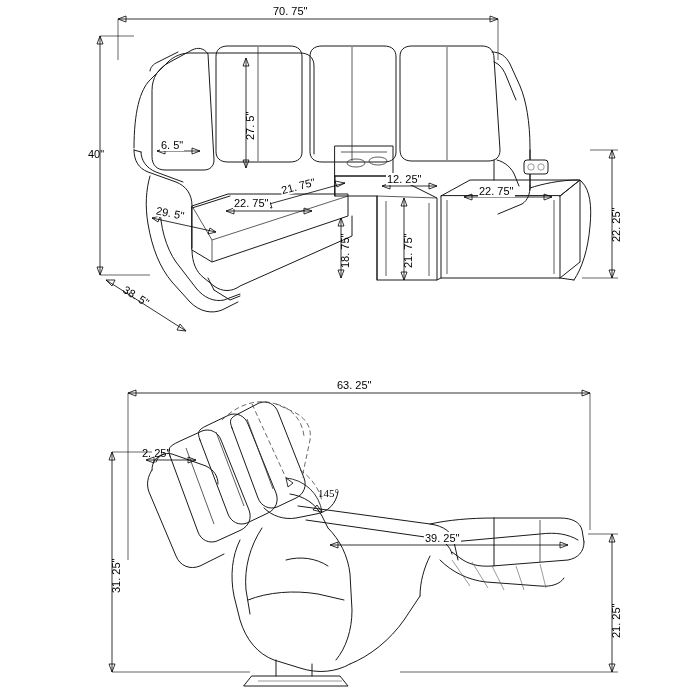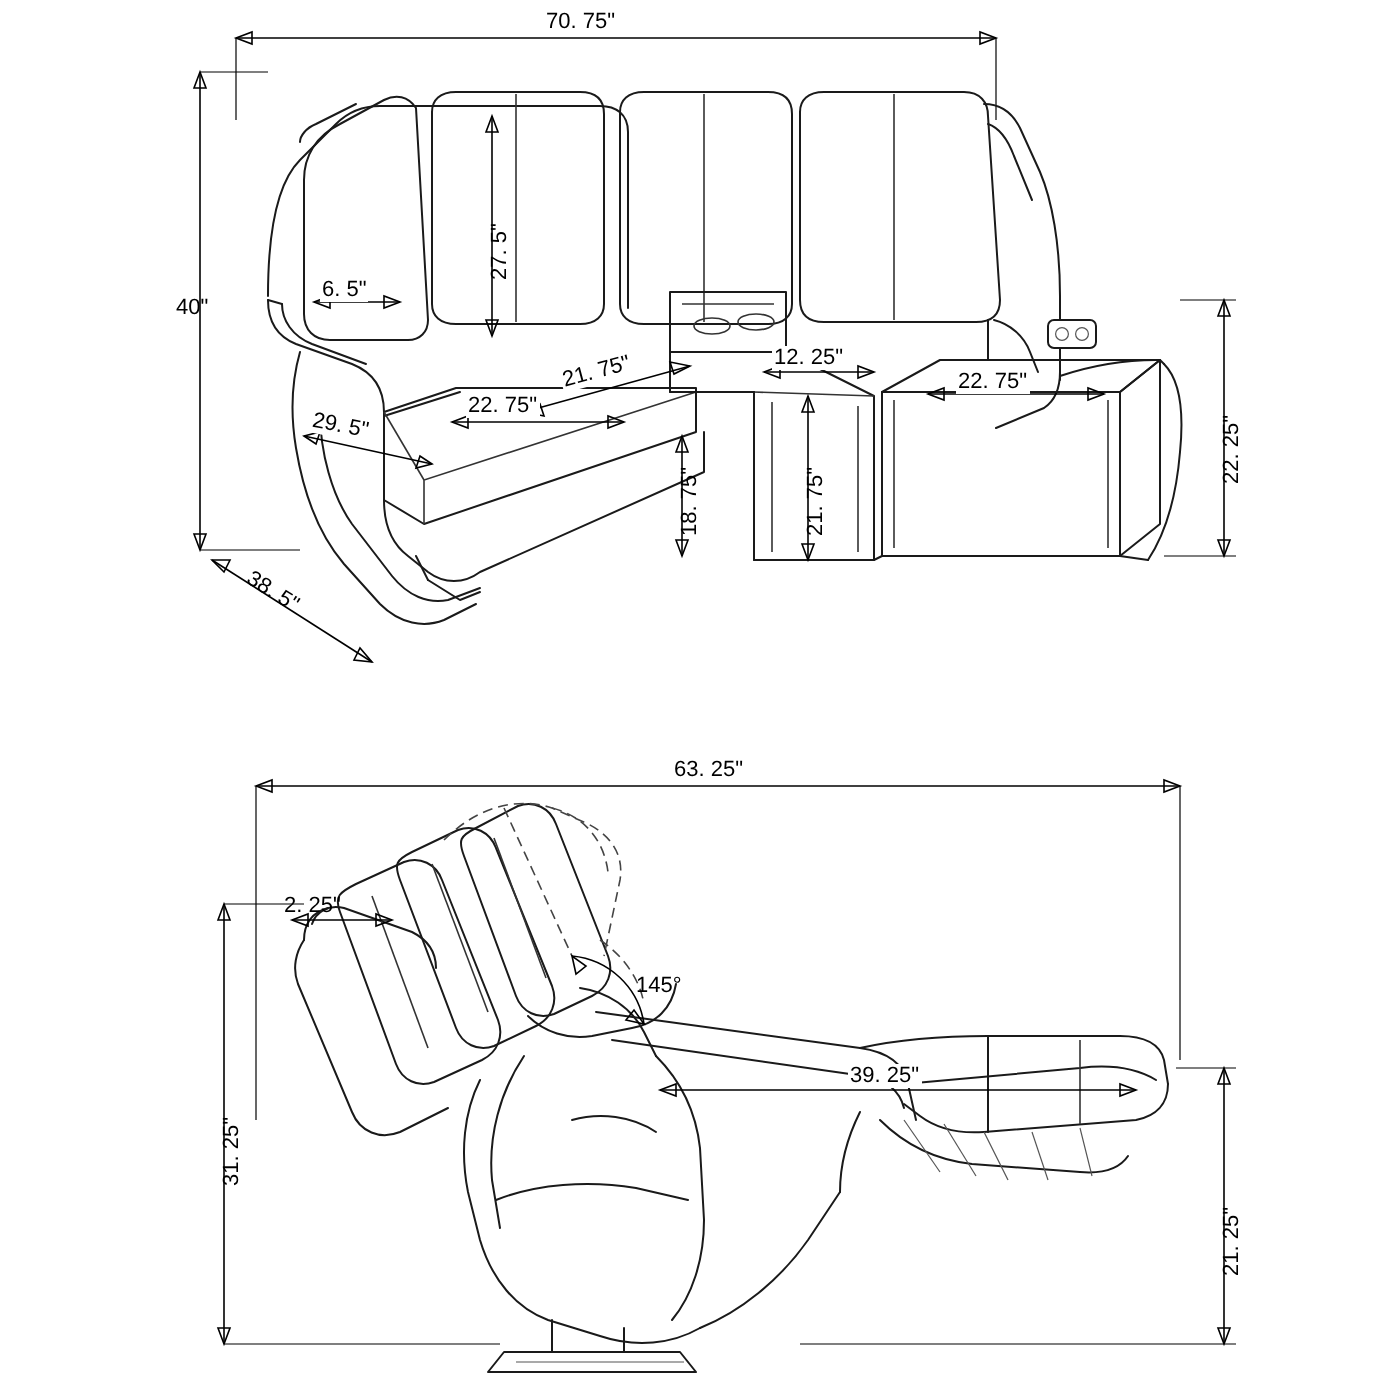--- a/index.html
+++ b/index.html
@@ -360,21 +360,21 @@
   <div class="label-box rot90" style="left:402px; top:268px;"><span>21. 75"</span></div>
 
   <div class="label-box rot90" style="left:610px; top:242px;"><span>22. 25"</span></div>
 
   <div class="label-box" style="left:122px; top:290px; transform:rotate(32deg);">38. 5"</div>
 
   <div class="label-box" style="left:337px; top:379px;">63. 25"</div>
 
   <div class="label-box" style="left:142px; top:447px;">2. 25"</div>
 
-  <div class="label-box" style="left:318px; top:487px;"><span>145</span><span>°</span></div>
+  <div class="label-box" style="left:318px; top:487px;font-family:Liberation Serif, serif;"><span>145</span><span>°</span></div>
 
   <div class="label-box" style="left:424px; top:532px; background:#fff; padding:0 1px;">39. 25"</div>
 
   <div class="label-box rot90" style="left:110px; top:593px;"><span>31. 25"</span></div>
 
   <div class="label-box rot90" style="left:610px; top:638px;"><span>21. 25"</span></div>
 
 </div>
 
 </body></html>

